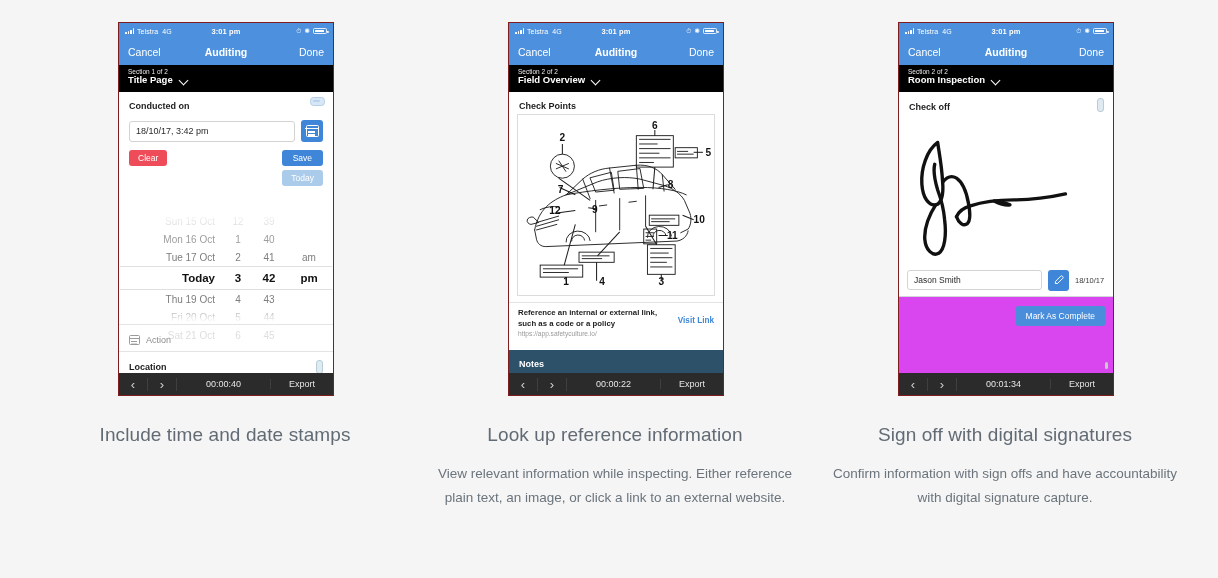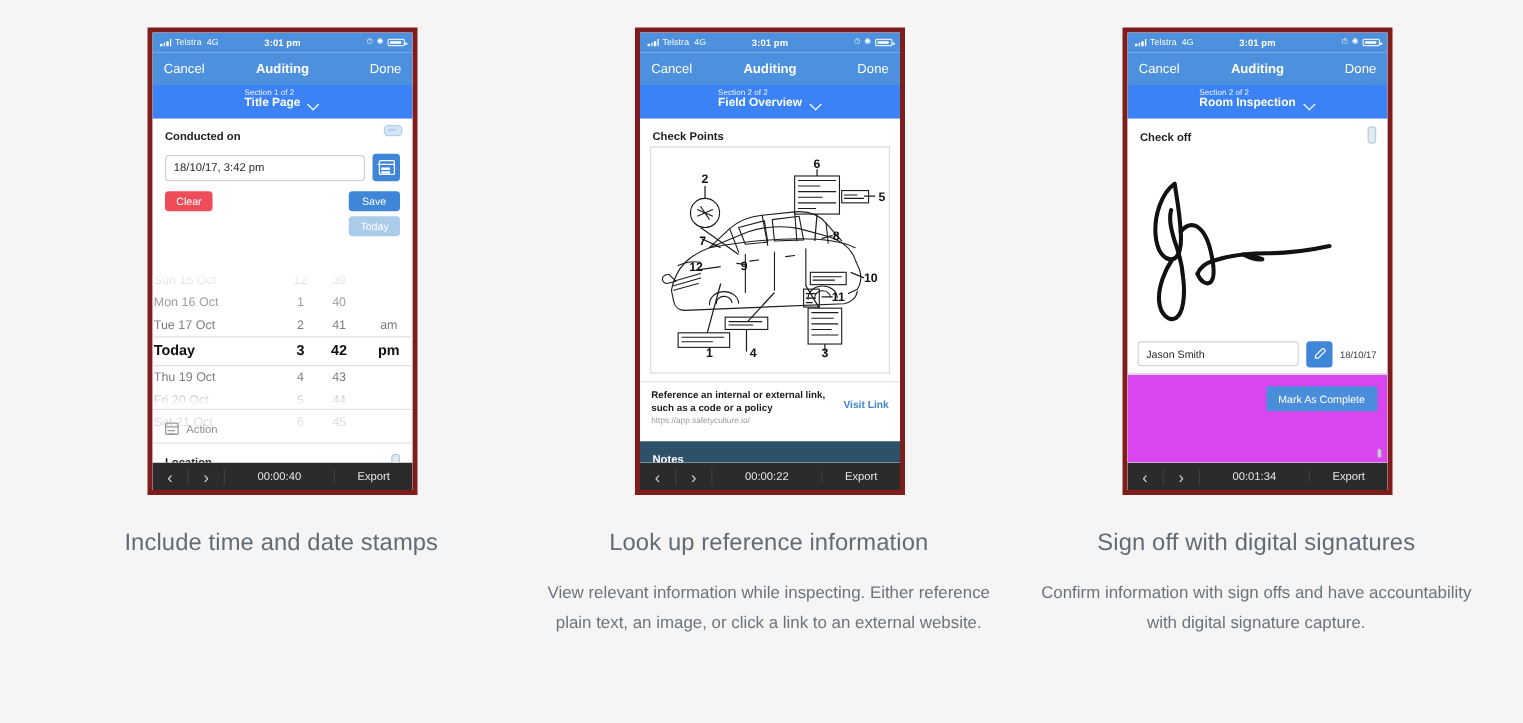--- a/index.html
+++ b/index.html
@@ -23,21 +23,21 @@
   .col-0 { left: 30px; }
   .col-1 { left: 420px; }
   .col-2 { left: 810px; }
 
   
   .phone {
     position: absolute;
     left: 88px; top: 22px;
     width: 216px; height: 374px;
     background: #ffffff;
-    border: 4px solid #7f1d1d;
+    border: 1px solid #7f1d1d;
     box-sizing: border-box;
     overflow: hidden;
     display: flex;
     flex-direction: column;
   }
   .statusbar {
     height: 16px;
     background: #4d90dd;
     color: #ffffff;
     font-size: 7px;
@@ -75,27 +75,26 @@
     flex: none;
     position: relative;
   }
   .nav-left, .nav-right { font-size: 10.5px; }
   .nav-right { margin-left: auto; }
   .nav-title {
     position: absolute; left: 0; right: 0; text-align: center;
     font-size: 10.5px; font-weight: bold; pointer-events: none;
   }
   .sectionbar {
-    background: #3b82f6;
+    background: #000000;
     color: #fff;
     padding: 3px 9px 6px 9px;
     flex: none;
     display: flex;
     align-items: flex-end;
-    justify-content: center;
   }
   .sec-text { line-height: 1.15; }
   .sec-of { font-size: 6.5px; opacity: .92; display:block; }
   .sec-name { font-size: 9.5px; font-weight: bold; display:block; }
   .chev {
     margin-left: 7px; margin-bottom: 1px;
     width: 9px; height: 9px;
     position: relative;
   }
   .chev::before{
@@ -147,21 +146,21 @@
   }
   .btn-clear { background:#ef4c5a; }
   .btn-col { margin-left:auto; display:flex; flex-direction:column; align-items:flex-end; gap:4px;}
   .btn-save { background:#3f86d8; padding:3px 11px; }
   .btn-today { background:#aacbe9; padding:3px 9px; }
 
   .picker { position:absolute; left:1px; right:1px; top:120px; height:110px; }
   .pick-row {
     display:flex; align-items:center; height:18px; font-size:10px; color:#b8b8b8;
   }
-  .pick-c1 { width: 95px; padding-right:10px; }
+  .pick-c1 { width: 95px; text-align:right; padding-right:10px; }
   .pick-c2 { width: 26px; text-align:center; }
   .pick-c3 { width: 36px; text-align:center; }
   .pick-c4 { width: 36px; text-align:center; padding-left:4px; }
   .pick-row.faint { color:#dedede; }
   .pick-row.mid { color:#9d9d9d; }
   .pick-row.near { color:#7d7d7d; }
   .pick-row.sel {
     color:#111; font-weight:bold; font-size:11.5px; height:22px;
     border-top:1px solid #e0e0e0; border-bottom:1px solid #e0e0e0;
   }

